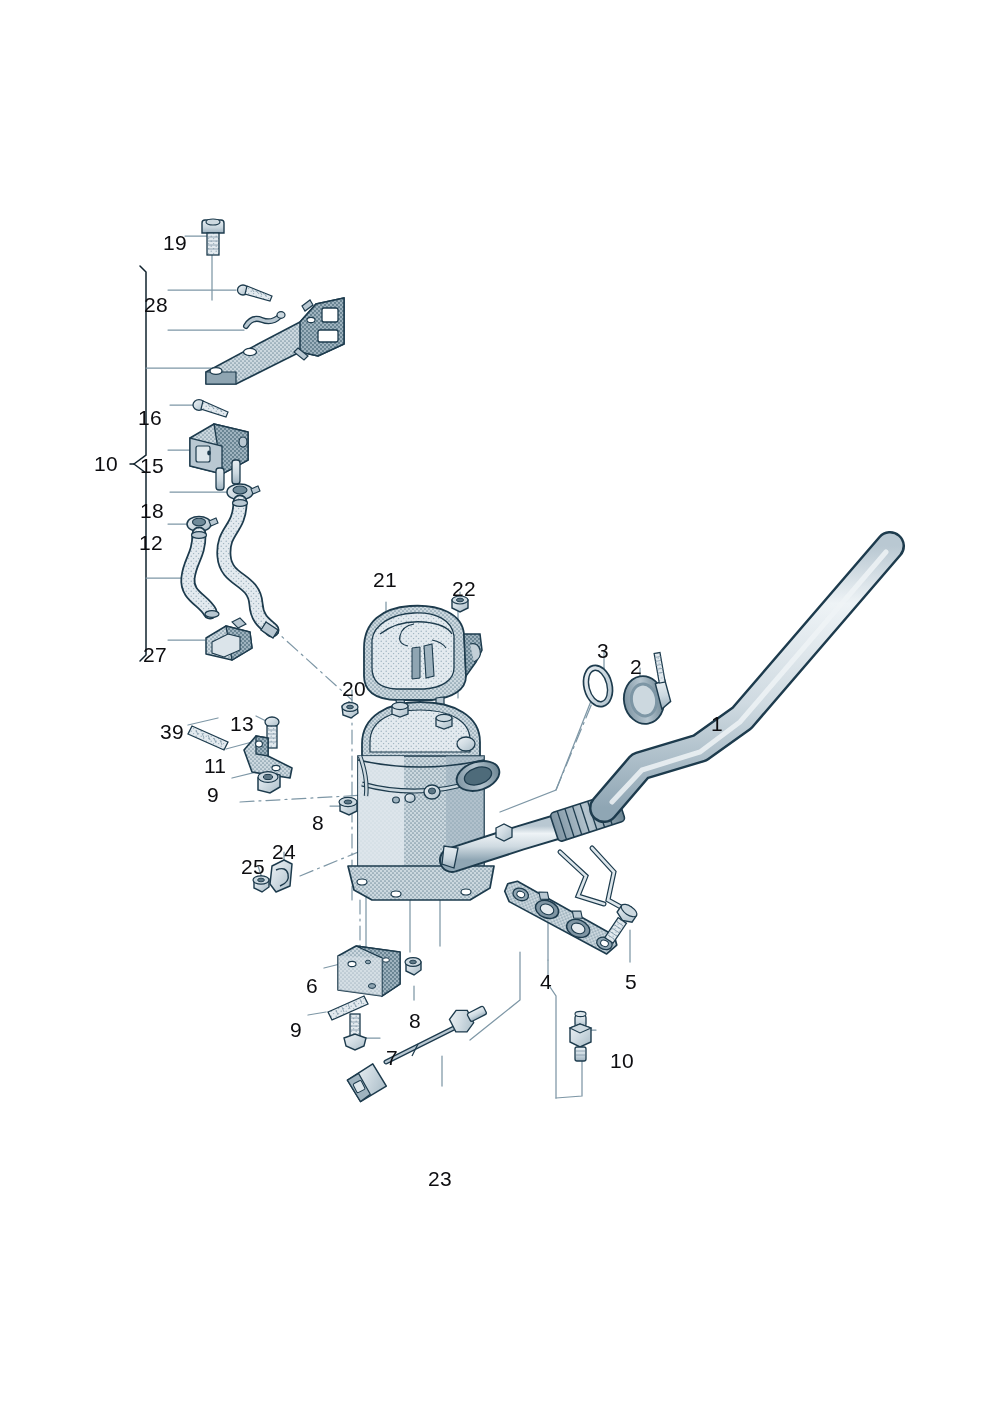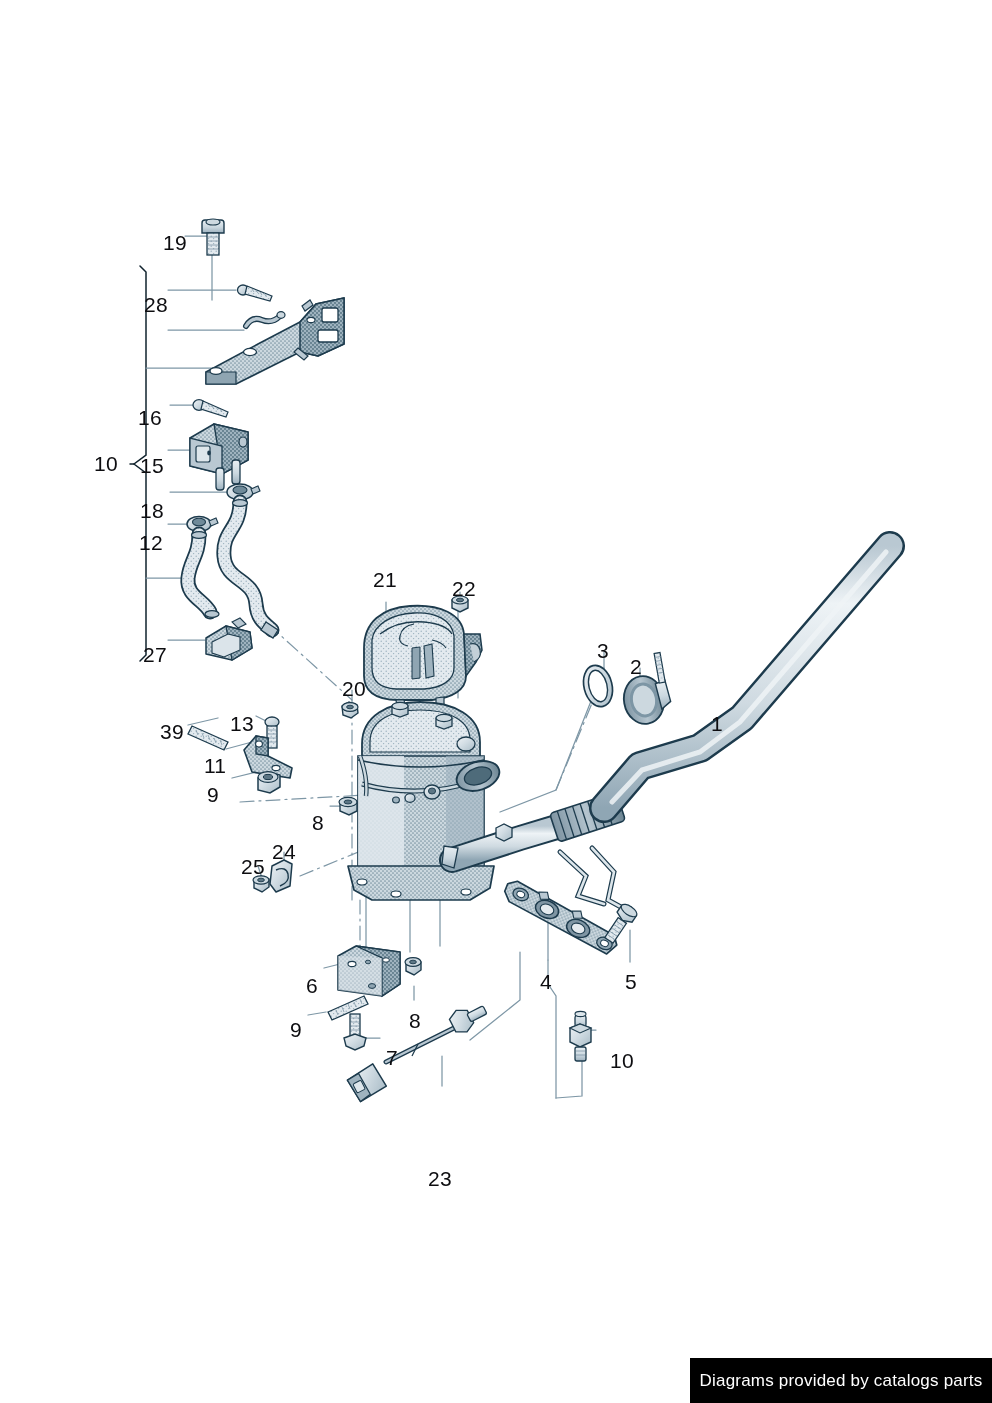--- a/index.html
+++ b/index.html
@@ -511,17 +511,14 @@
   <div class="lbl" style="left:306px;top:975px;">6</div>
   <div class="lbl" style="left:409px;top:1010px;">8</div>
   <div class="lbl" style="left:290px;top:1019px;">9</div>
   <div class="lbl" style="left:386px;top:1047px;">7</div>
   <div class="lbl" style="left:428px;top:1132px;margin-top:36px;">23</div>
   <div class="lbl" style="left:540px;top:971px;">4</div>
   <div class="lbl" style="left:625px;top:971px;">5</div>
   <div class="lbl" style="left:610px;top:1050px;">10</div>
 </div>
 
-<div id="footer-banner">
-  <span>Diagrams provided by catalogs parts</span>
+
 </div>
 
-</div>
-
 </body></html>

